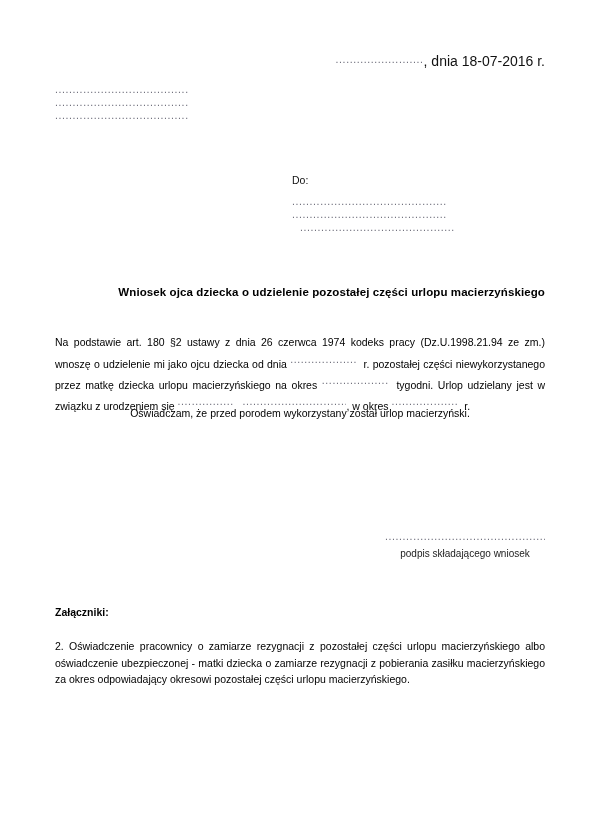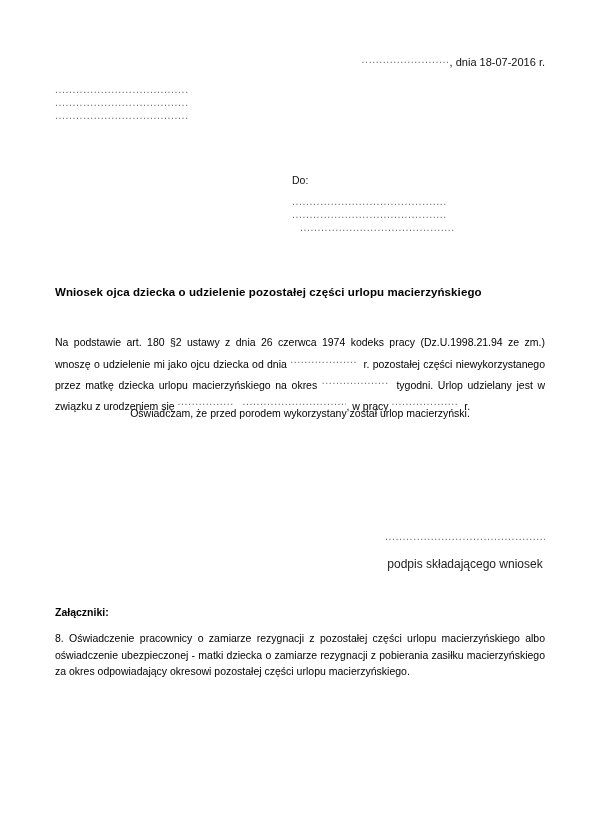--- a/index.html
+++ b/index.html
@@ -42,21 +42,21 @@
     right: 55px;
     font-size: 10.5px;
     line-height: 14px;
     white-space: nowrap;
   }
   .date-row .dots {
     width: 88px;
     font-size: 10.5px;
   }
   .date-text {
-    font-size: 11px;
+    font-size: 14px;
     color: #111;
   }
 
   
   .sender-block {
     position: absolute;
     top: 83px;
     left: 55px;
     width: 170px;
   }
@@ -95,21 +95,21 @@
   .recipient-block .line.indent {
     padding-left: 8px;
   }
 
   
   .doc-title {
     position: absolute;
     top: 284px;
     left: 55px;
     width: 490px;
-    text-align: left;
+    text-align: right;
     font-size: 11.5px;
     font-weight: bold;
     line-height: 16px;
     letter-spacing: 0.1px;
   }
 
   
   .body-para {
     position: absolute;
     left: 55px;
@@ -134,38 +134,38 @@
     left: 385px;
     width: 160px;
     text-align: center;
   }
   .signature-block .dots {
     width: 160px;
     font-size: 10.5px;
     line-height: 12px;
   }
   .signature-caption {
-    margin-top: 12px;
-    font-size: 12px;
+    margin-top: 2px;
+    font-size: 10px;
     color: #222;
     line-height: 12px;
   }
 
   
   .attachments {
     position: absolute;
     top: 604px;
     left: 55px;
     width: 490px;
   }
   .attachments-title {
     font-size: 10.5px;
     font-weight: bold;
     line-height: 16px;
-    margin-bottom: 10px;
+    margin-bottom: 18px;
   }
   .attach-item {
     font-size: 10.5px;
     line-height: 16.5px;
     text-align: justify;
     text-justify: inter-word;
   }
 </style>
 </head>
 <body>
@@ -191,30 +191,30 @@
 
   <div class="doc-title">Wniosek ojca dziecka o udzielenie pozostałej części urlopu macierzyńskiego</div>
 
   <div class="body-para p1">
     <span>Na podstawie art. 180 §2 ustawy z dnia 26 czerwca 1974 kodeks pracy (Dz.U.1998.21.94 ze zm.) wnoszę o udzielenie mi jako ojcu dziecka od dnia</span>
     <span class="dots d-md">...................</span>
     <span>r. pozostałej części niewykorzystanego przez matkę dziecka urlopu macierzyńskiego  na okres</span>
     <span class="dots d-md">...................</span>
     <span>tygodni. Urlop udzielany jest w związku z urodzeniem się</span>
     <span class="dots d-sm">................</span>
-    <span class="dots d-xl">................................</span><span>, w pracy</span>
+    <span class="dots d-xl">................................</span><span>, w okres</span>
     <span class="dots d-md">...................</span>
     <span>r.</span>
   </div>
 
   <div class="body-para p2">Oświadczam, że przed porodem wykorzystany został urlop macierzyński.</div>
 
   <div class="signature-block">
     <div class="dots">..........................................................</div>
     <div class="signature-caption">podpis składającego wniosek</div>
   </div>
 
   <div class="attachments">
     <div class="attachments-title">Załączniki:</div>
-    <div class="attach-item">8. Oświadczenie pracownicy o zamiarze rezygnacji z pozostałej części urlopu macierzyńskiego albo oświadczenie ubezpieczonej - matki dziecka o zamiarze rezygnacji z pobierania zasiłku macierzyńskiego za okres odpowiadający okresowi pozostałej części urlopu macierzyńskiego.</div>
+    <div class="attach-item">2. Oświadczenie pracownicy o zamiarze rezygnacji z pozostałej części urlopu macierzyńskiego albo oświadczenie ubezpieczonej - matki dziecka o zamiarze rezygnacji z pobierania zasiłku macierzyńskiego za okres odpowiadający okresowi pozostałej części urlopu macierzyńskiego.</div>
   </div>
 
 </div>
 
 </body></html>

